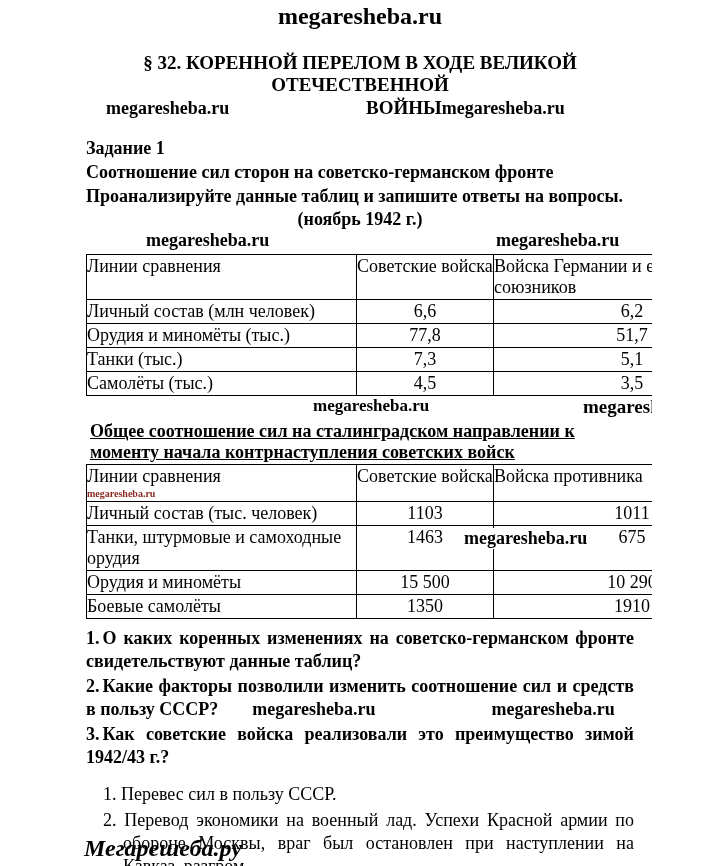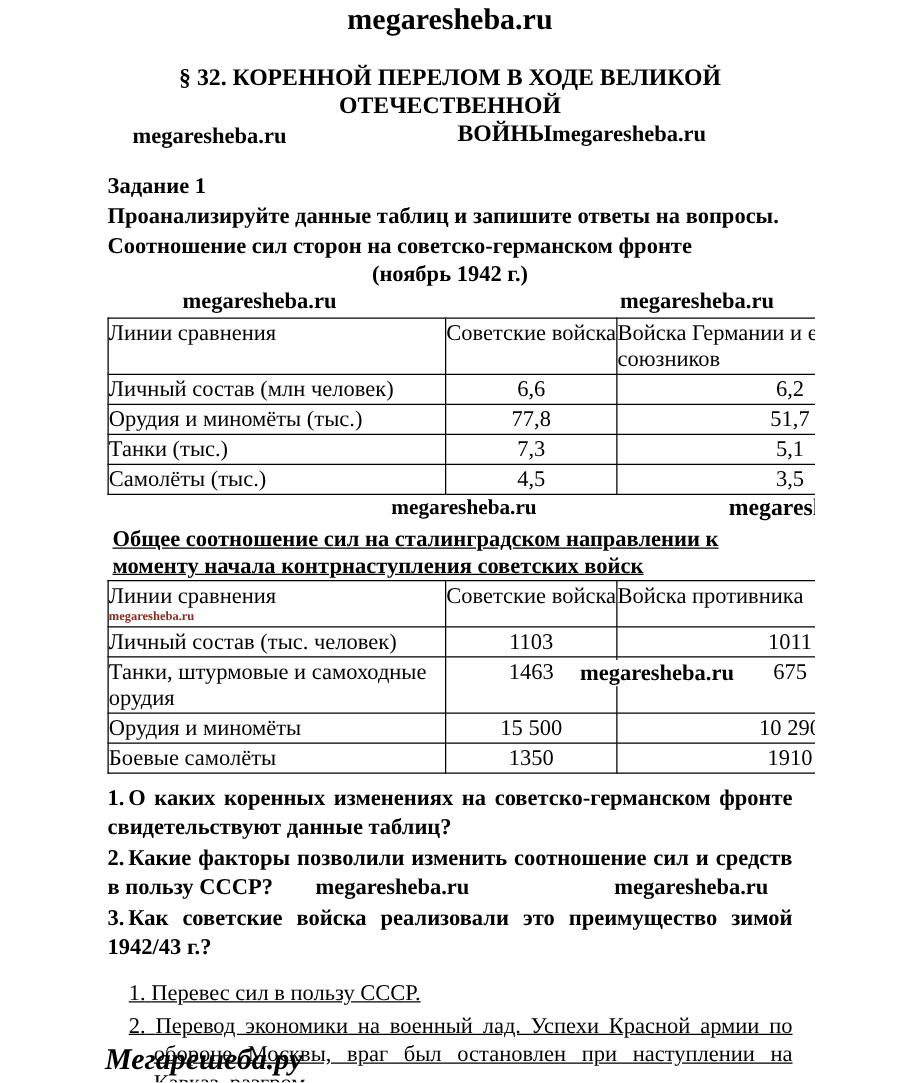--- a/index.html
+++ b/index.html
@@ -36,40 +36,40 @@
   .poscell { position: relative; }
   .wm-inrow { position: absolute; left: 106px; top: 2px; z-index: 2; font-size: 18px; font-weight: bold; background: #fff; padding: 0 1px; white-space: nowrap; }
   .t2title { margin: 2px 18px 0 22px; font-weight: bold; max-width: 640px; text-decoration: underline; }
   .questions { margin: 8px 18px 0 18px; }
   .q { margin-top: 2px; font-weight: bold; text-align: justify; line-height: 23px; }
   .qnum { padding-right: 3px; }
   .q .wm { font-size: 18px; }
   .qwm1 { margin-left: 34px; }
   .qwm2 { margin-left: 116px; }
   .answers { margin: 14px 18px 0 35px; }
-  .ans { margin-top: 3px; padding-left: 20px; text-indent: -20px; text-align: justify; line-height: 23px; text-decoration: underline; }
+  .ans { margin-top: 3px; padding-left: 20px; text-indent: -20px; text-align: justify; line-height: 23px; }
   .footer { position: absolute; left: 16px; right: 0; bottom: 4px; text-align: left; font-size: 24px; font-weight: bold; font-style: italic; }
 </style>
 </head>
 <body>
 
 <div class="page">
 
   <div class="site-top">megaresheba.ru</div>
 
   <div class="title-l1">§ 32. КОРЕННОЙ ПЕРЕЛОМ В ХОДЕ ВЕЛИКОЙ ОТЕЧЕСТВЕННОЙ</div>
 
   <div class="title-l2">
     <span class="wm wm-left">megaresheba.ru</span>
     <span class="t2group"><span>ВОЙНЫ</span><span class="wm">megaresheba.ru</span></span>
   </div>
 
   <div class="task-label">Задание 1</div>
+  <div class="line">Соотношение сил сторон на советско-германском фронте</div>
   <div class="line">Проанализируйте данные таблиц и запишите ответы на вопросы.</div>
-  <div class="line">Соотношение сил сторон на советско-германском фронте</div>
   <div class="subtitle">(ноябрь 1942 г.)</div>
 
   <div class="wmrow">
     <span class="wm wm-t1a">megaresheba.ru</span>
     <span class="wm wm-t1b">megaresheba.ru</span>
   </div>
 
   <table class="tbl">
     <colgroup>
         <col style="width:270px">

